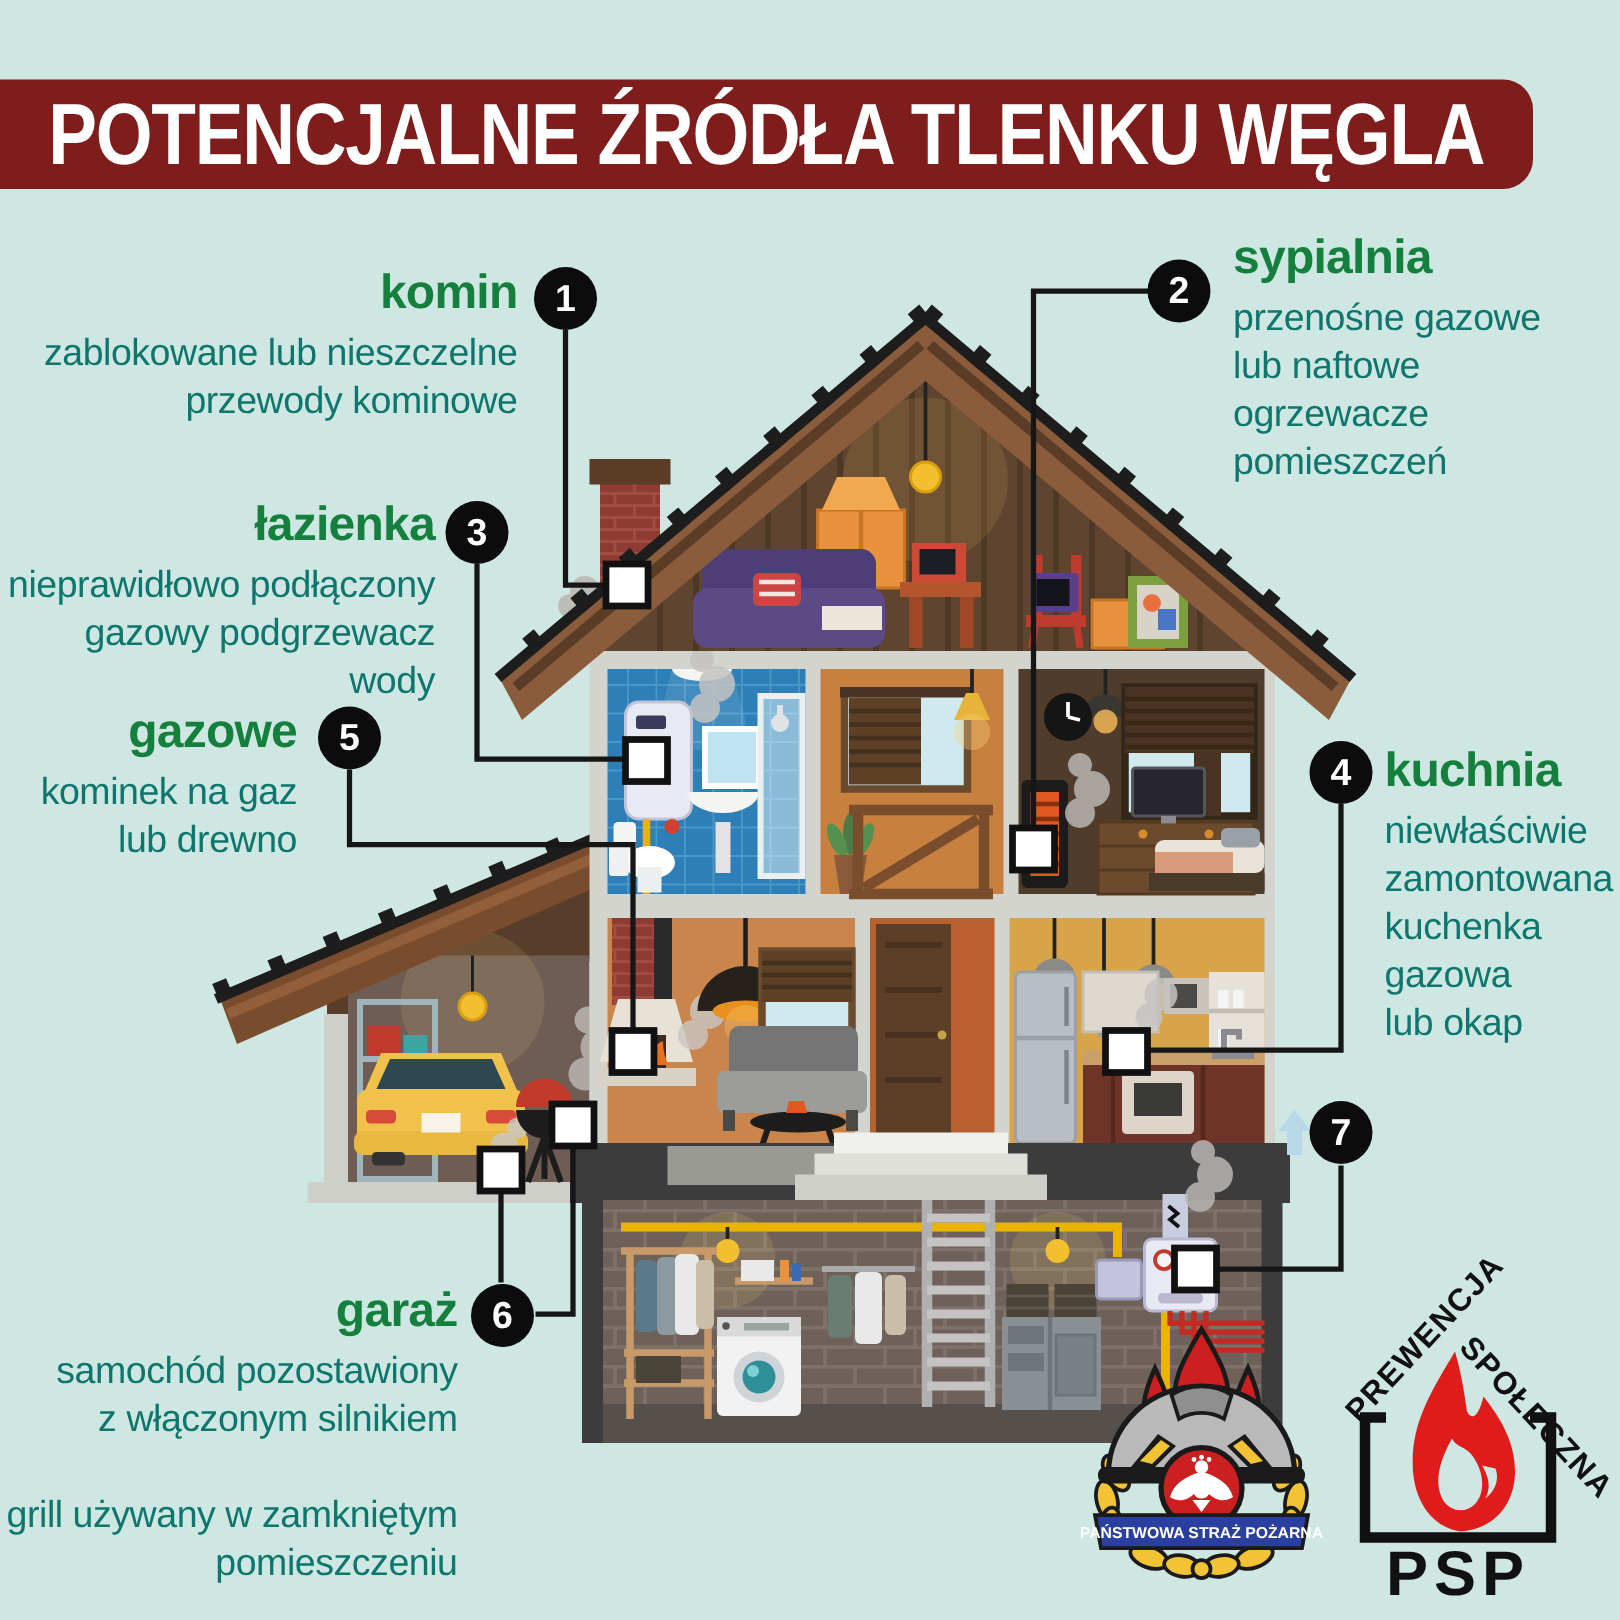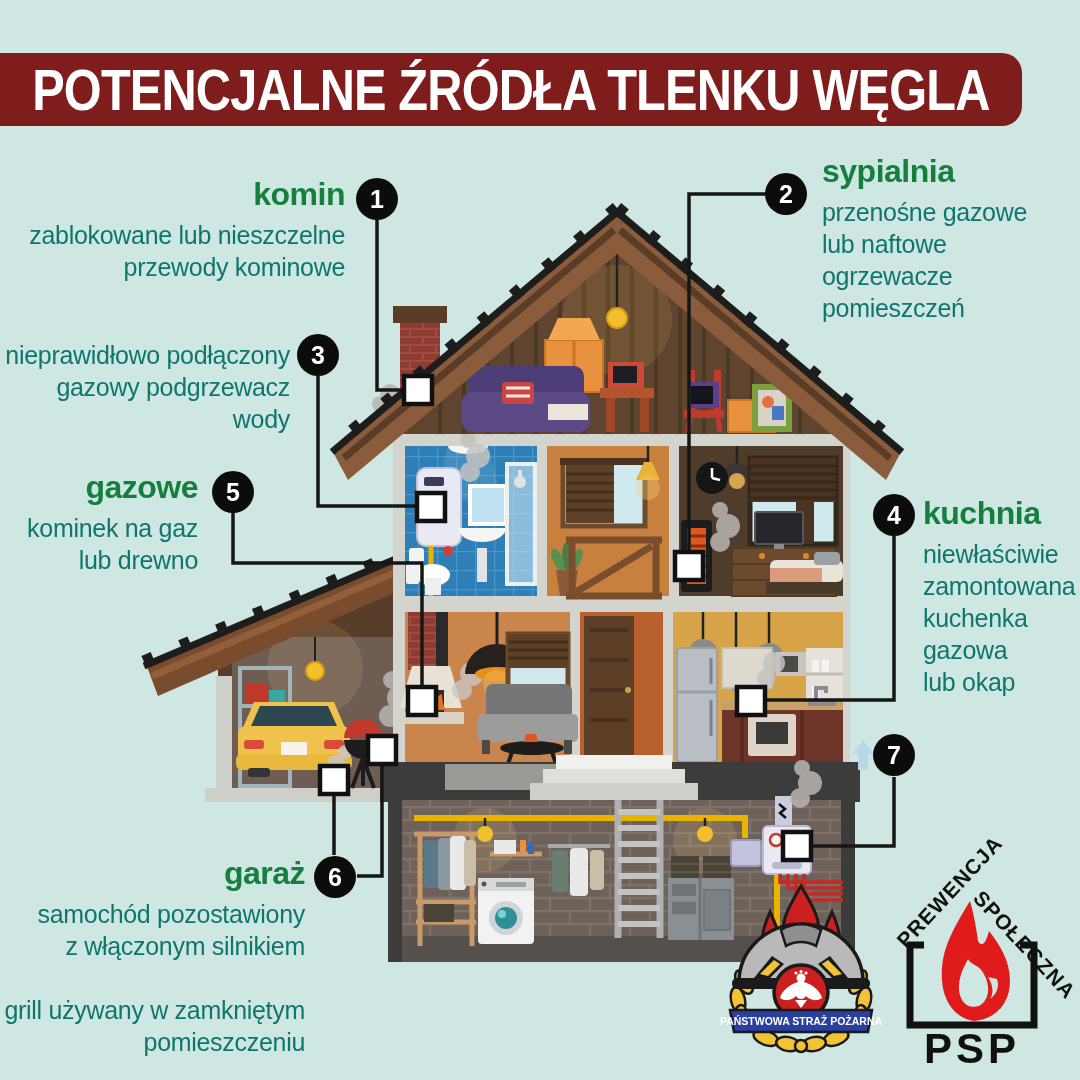--- a/index.html
+++ b/index.html
@@ -564,20 +564,21 @@
     <span class="desc">zablokowane lub nieszczelne
 przewody kominowe</span>
   </div>
   <div class="label align-left" style="left:822px;top:154px;">
     <span class="room">sypialnia</span>
     <span class="desc">przenośne gazowe
 lub naftowe ogrzewacze
 pomieszczeń</span>
   </div>
   <div class="label align-right" style="right:790px;top:332px;">
+    <span class="room">łazienka</span>
     <span class="desc">nieprawidłowo podłączony
 gazowy podgrzewacz wody</span>
   </div>
   <div class="label align-left" style="left:923px;top:496px;">
     <span class="room">kuchnia</span>
     <span class="desc">niewłaściwie
 zamontowana
 kuchenka
 gazowa
 lub okap</span>

